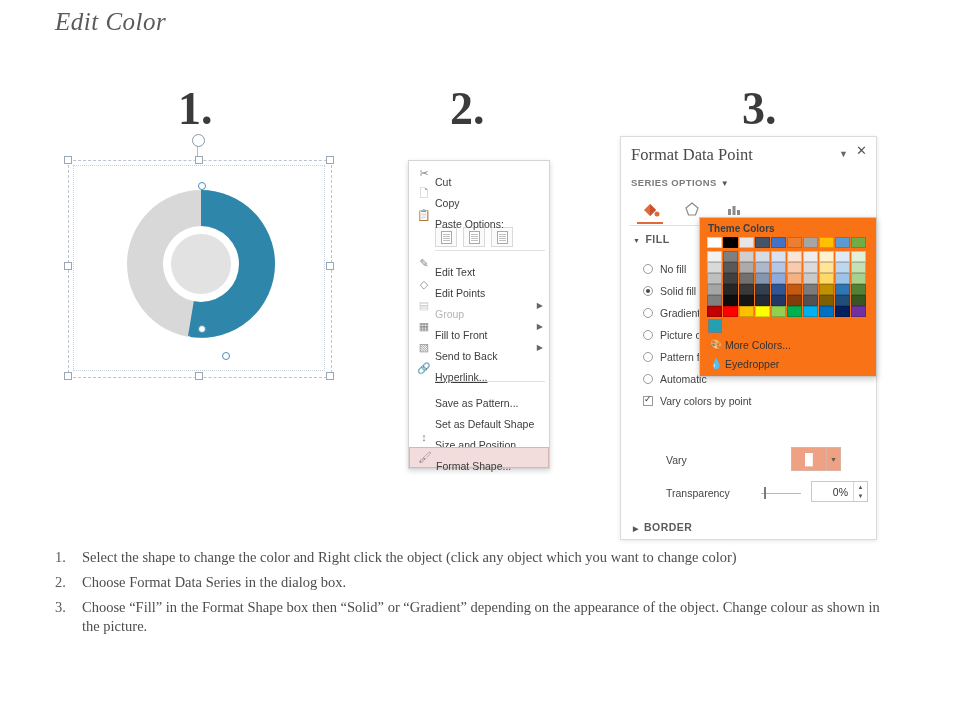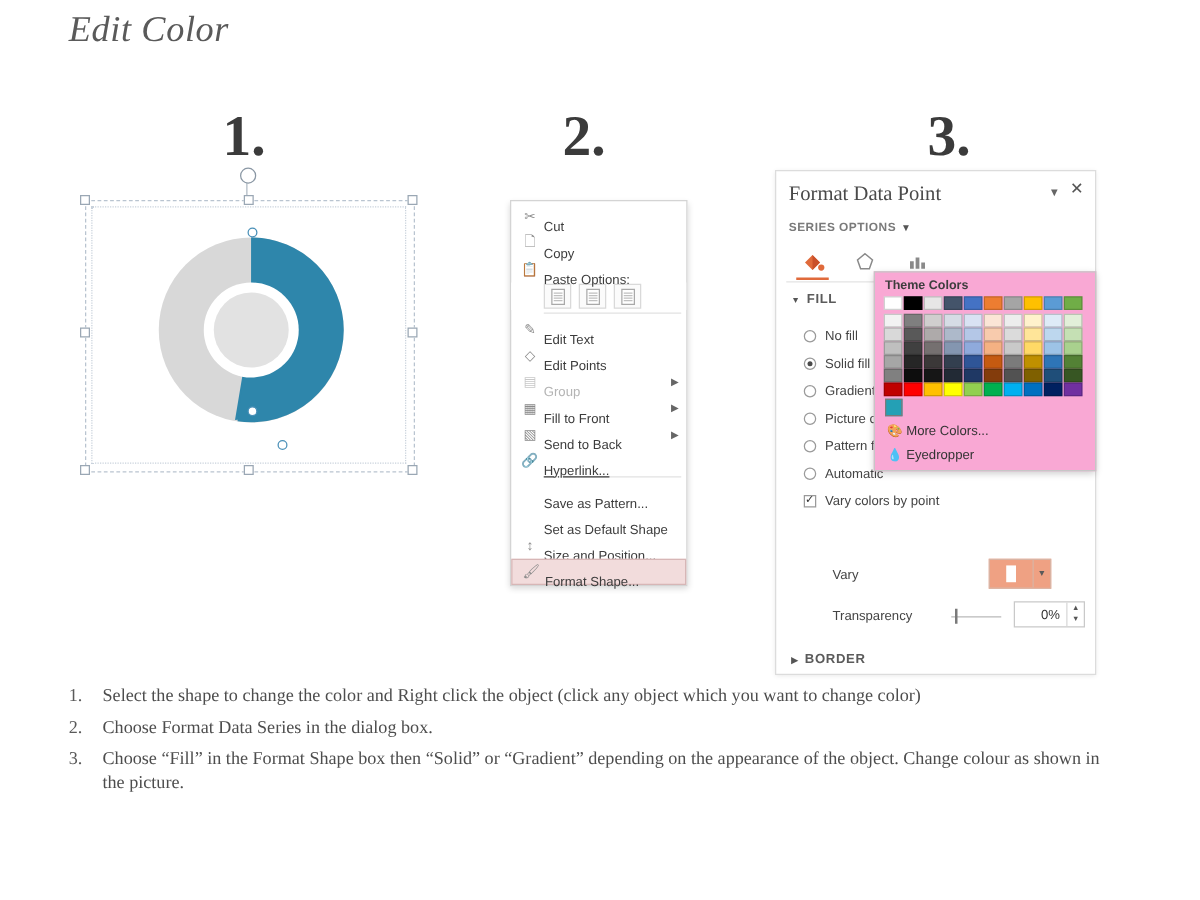--- a/index.html
+++ b/index.html
@@ -14,21 +14,21 @@
     color: #404040;
     overflow: hidden;
     position: relative;
   }
 
   
   #page-title {
     position: absolute;
     left: 55px;
     top: 8px;
-    font-size: 29px;
+    font-size: 25px;
     font-style: italic;
     color: #5a5a5a;
     font-family: "Liberation Serif", serif;
     letter-spacing: 0.5px;
   }
 
   
   .step-number {
     position: absolute;
     font-size: 46px;
@@ -382,21 +382,21 @@
     letter-spacing: 0.5px;
   }
   #border-section .tri { font-size: 7px; margin-right: 5px; color:#555;}
 
   
   #color-picker {
     position: absolute;
     left: 699px;
     top: 217px;
     width: 176px;
-    background: #f9a8d4;
+    background: #f97316;
     border: 1px solid #c6c6c6;
     box-shadow: 0 2px 6px rgba(0,0,0,0.22);
     padding-bottom: 3px;
   }
   .picker-head {
     font-size: 10px;
     font-weight: bold;
     color: #3d3d3d;
     padding: 5px 8px 3px 8px;
   }

